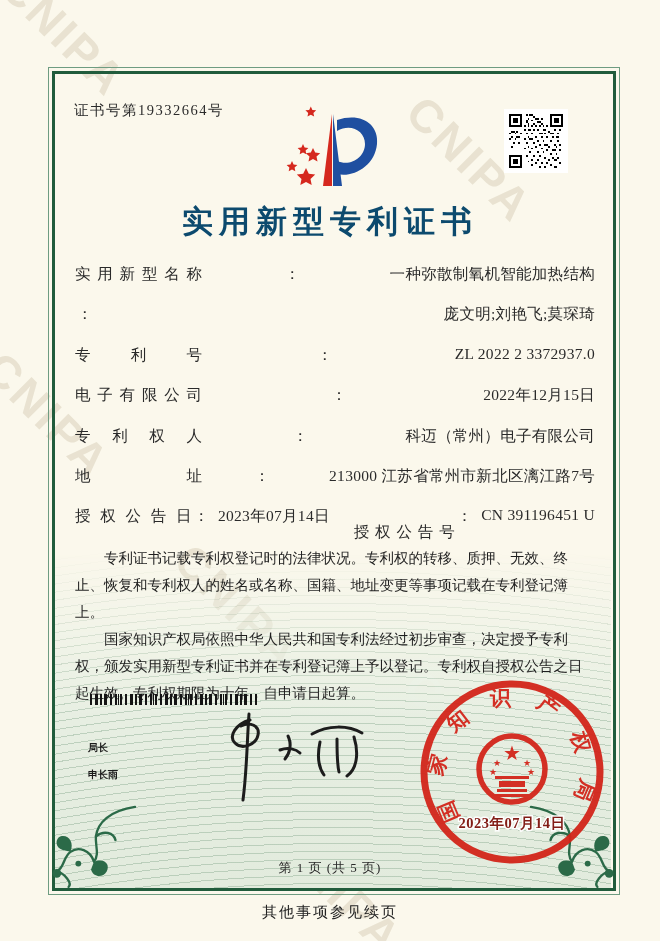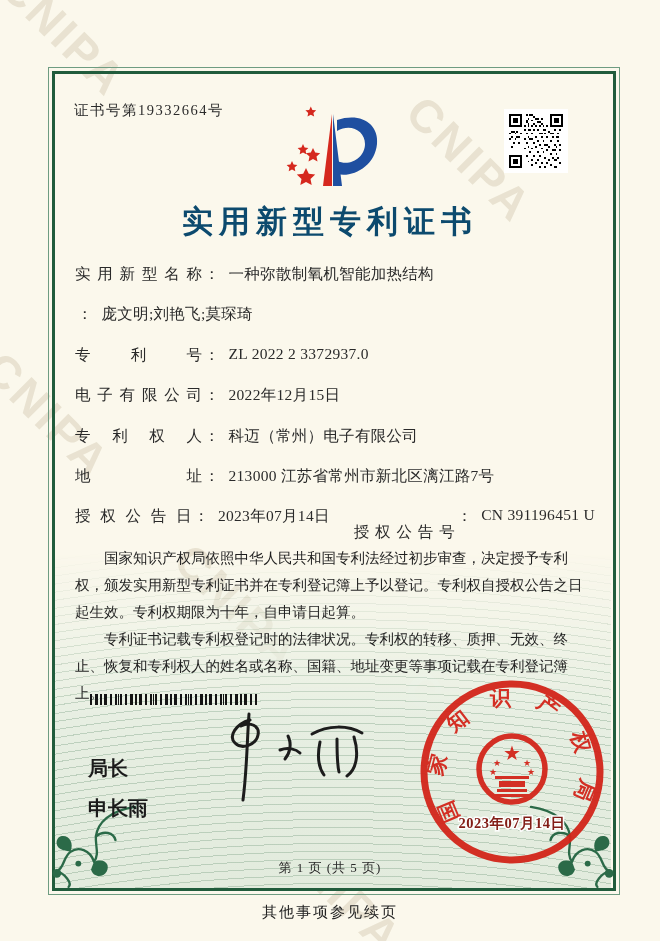--- a/index.html
+++ b/index.html
@@ -34,38 +34,38 @@
 
   .logo{position:absolute;left:283px;top:106px;width:102px;height:88px;}
   .qr{position:absolute;left:504px;top:109px;width:64px;height:64px;background:#fff;
       display:flex;align-items:center;justify-content:center;}
   .qr svg{width:54px;height:54px;}
 
   .title{position:absolute;left:0;top:201px;width:100%;text-align:center;
       font-size:31px;font-weight:bold;letter-spacing:6px;color:#0c4a6e;}
 
   .fields{position:absolute;left:75px;top:264px;width:520px;font-size:15.5px;color:#2a2a2a;}
-  .frow{height:40.4px;display:flex;align-items:flex-start;white-space:nowrap;}
+  .frow{height:40.4px;display:flex;align-items:flex-start;white-space:nowrap;justify-content:space-between;}
   .flabel{display:inline-block;width:127px;text-align:justify;text-align-last:justify;}
   .flabel2{width:110px;margin-left:24px;margin-top:16px;}
   .fcolon{margin:0 9px 0 2px;}
   .fvalue{letter-spacing:.3px;}
 
   .paras{position:absolute;left:75px;top:545px;width:520px;font-size:14.5px;
       line-height:1.86;color:#1f1f1f;}
   .paras p{margin:0;text-indent:2em;}
 
   .barcode{position:absolute;left:90px;top:694px;width:168px;height:11px;
       background-image:
         repeating-linear-gradient(90deg,#141414 0 2px,transparent 2px 5px),
         repeating-linear-gradient(90deg,#141414 0 1px,transparent 1px 7px);}
 
   .signer{position:absolute;left:88px;top:741px;
       font-family:"Liberation Sans","DejaVu Sans",sans-serif;
-      font-weight:bold;font-size:20px;color:#1b1b1b;margin-top:14px;}
+      font-weight:bold;font-size:10px;color:#1b1b1b;}
   .signer div{margin-bottom:13px;}
 
   .sig{position:absolute;left:196px;top:710px;width:172px;height:96px;}
 
   .seal{position:absolute;left:416px;top:676px;width:192px;height:192px;opacity:.95;}
   .seal .ring-text{font-size:21px;font-weight:bold;letter-spacing:23px;fill:#d3251a;
       font-family:"Liberation Serif","DejaVu Serif",serif;}
   .seal .seal-date{font-size:14.5px;font-weight:bold;fill:#7d120c;
       stroke:#fff;stroke-width:3px;paint-order:stroke;letter-spacing:.5px;
       font-family:"Liberation Serif","DejaVu Serif",serif;}
@@ -204,22 +204,22 @@
       <span class="flabel">授权公告日</span>
       <span class="fcolon">：</span>
       <span class="fvalue">2023年07月14日</span>
       <span class="flabel flabel2">授权公告号</span>
       <span class="fcolon">：</span>
       <span class="fvalue">CN 391196451 U</span>
     </div>
   </div>
 
   <div class="paras">
+    <p>专利证书记载专利权登记时的法律状况。专利权的转移、质押、无效、终止、恢复和专利权人的姓名或名称、国籍、地址变更等事项记载在专利登记簿上。</p>
     <p>国家知识产权局依照中华人民共和国专利法经过初步审查，决定授予专利权，颁发实用新型专利证书并在专利登记簿上予以登记。专利权自授权公告之日起生效。专利权期限为十年，自申请日起算。</p>
-    <p>专利证书记载专利权登记时的法律状况。专利权的转移、质押、无效、终止、恢复和专利权人的姓名或名称、国籍、地址变更等事项记载在专利登记簿上。</p>
   </div>
 
   <div class="barcode"></div>
 
   <div class="signer">
     <div>局长</div>
     <div>申长雨</div>
   </div>
 
   <svg class="sig" viewBox="0 0 172 96">

